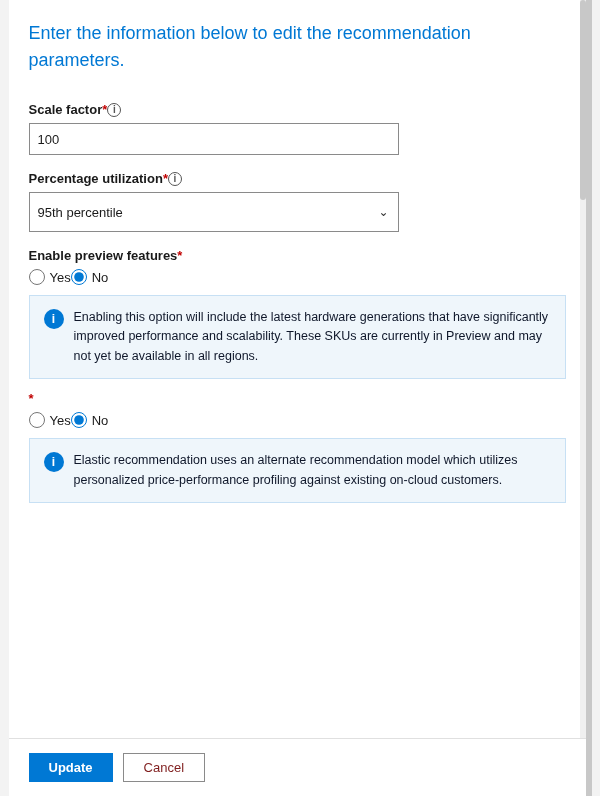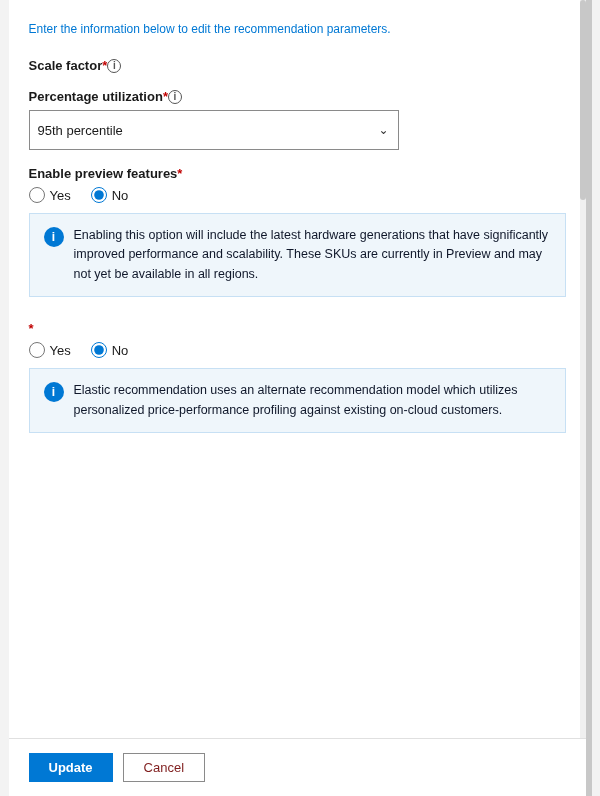--- a/index.html
+++ b/index.html
@@ -21,23 +21,23 @@
       position: relative;
       border-right: 6px solid #c8c8c8;
     }
     .panel-title {
       font-size: 16px;
       font-weight: 600;
       color: #1a1a1a;
       margin-bottom: 16px;
     }
     .description {
-      font-size: 12px;
+      font-size: 18px;
       color: #0078d4;
-      margin-bottom: 20px;
+      margin-bottom: 28px;
       line-height: 1.5;
     }
     .field-group {
       margin-bottom: 16px;
     }
     .field-label {
       font-size: 13px;
       font-weight: 600;
       color: #1a1a1a;
       margin-bottom: 6px;
@@ -91,21 +91,20 @@
       position: absolute;
       right: 10px;
       top: 50%;
       transform: translateY(-50%);
       pointer-events: none;
       color: #333;
       font-size: 12px;
     }
     .radio-group {
       display: flex;
-      gap: 20px;
       align-items: center;
       margin-top: 4px;
     }
     .radio-label {
       display: flex;
       align-items: center;
       gap: 5px;
       font-size: 13px;
       color: #1a1a1a;
       cursor: pointer;
@@ -138,21 +137,21 @@
       font-size: 12px;
       font-weight: 700;
       margin-top: 1px;
     }
     .info-box-text {
       font-size: 12.5px;
       color: #0f172a;
       line-height: 1.55;
     }
     .section-group {
-      margin-bottom: 24px;
+      margin-bottom: 12px;
     }
     .footer {
       position: absolute;
       bottom: 0;
       left: 0;
       right: 0;
       padding: 14px 20px;
       background: #fff;
       border-top: 1px solid #e0e0e0;
       display: flex;
@@ -210,20 +209,21 @@
   <div class="description">Enter the information below to edit the recommendation parameters.</div>
 
   <div class="field-group">
     <div class="field-label">
       <span>Scale factor</span>
       <span class="required-star">*</span>
       <span class="info-icon" title="Scale factor info">
         <span>i</span>
       </span>
     </div>
+    <input class="text-input" type="text" value="100" style="">
   </div>
 
   <div class="field-group">
     <div class="field-label">
       <span>Percentage utilization</span>
       <span class="required-star">*</span>
       <span class="info-icon" title="Percentage utilization info">
         <span>i</span>
       </span>
     </div>

